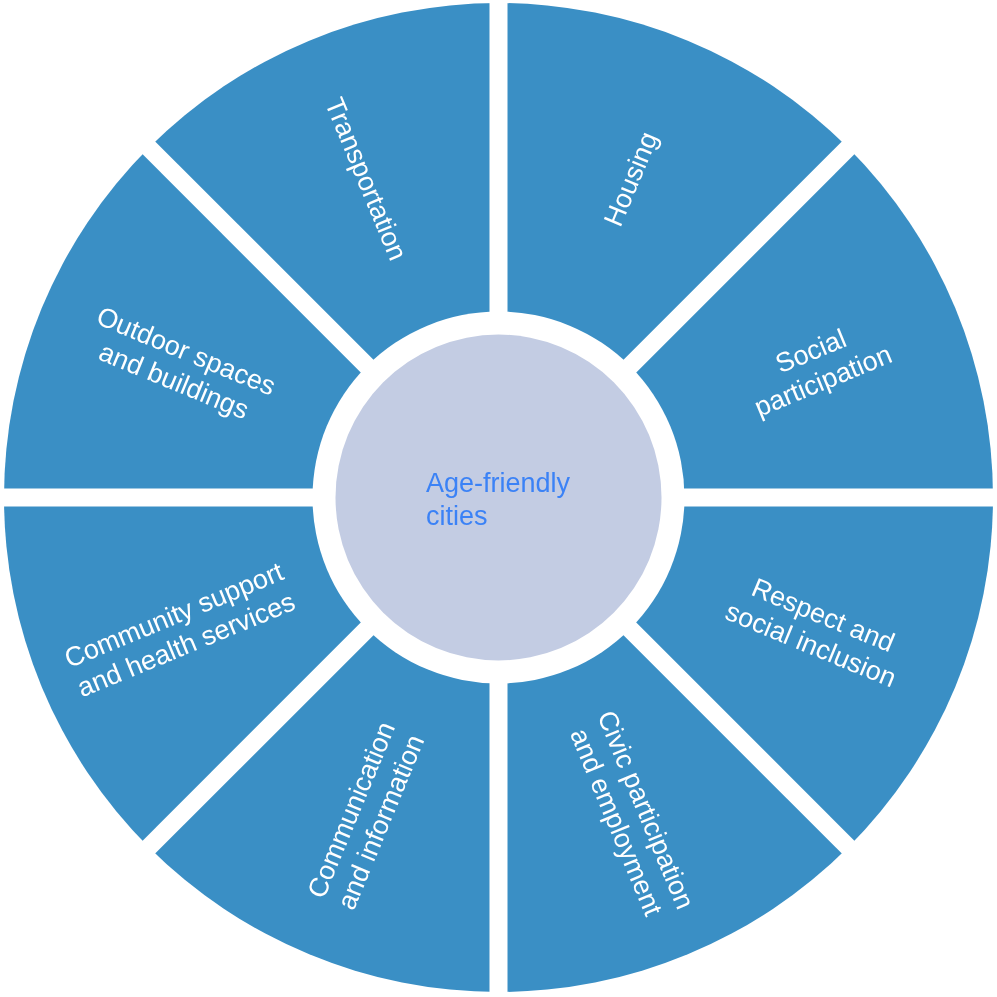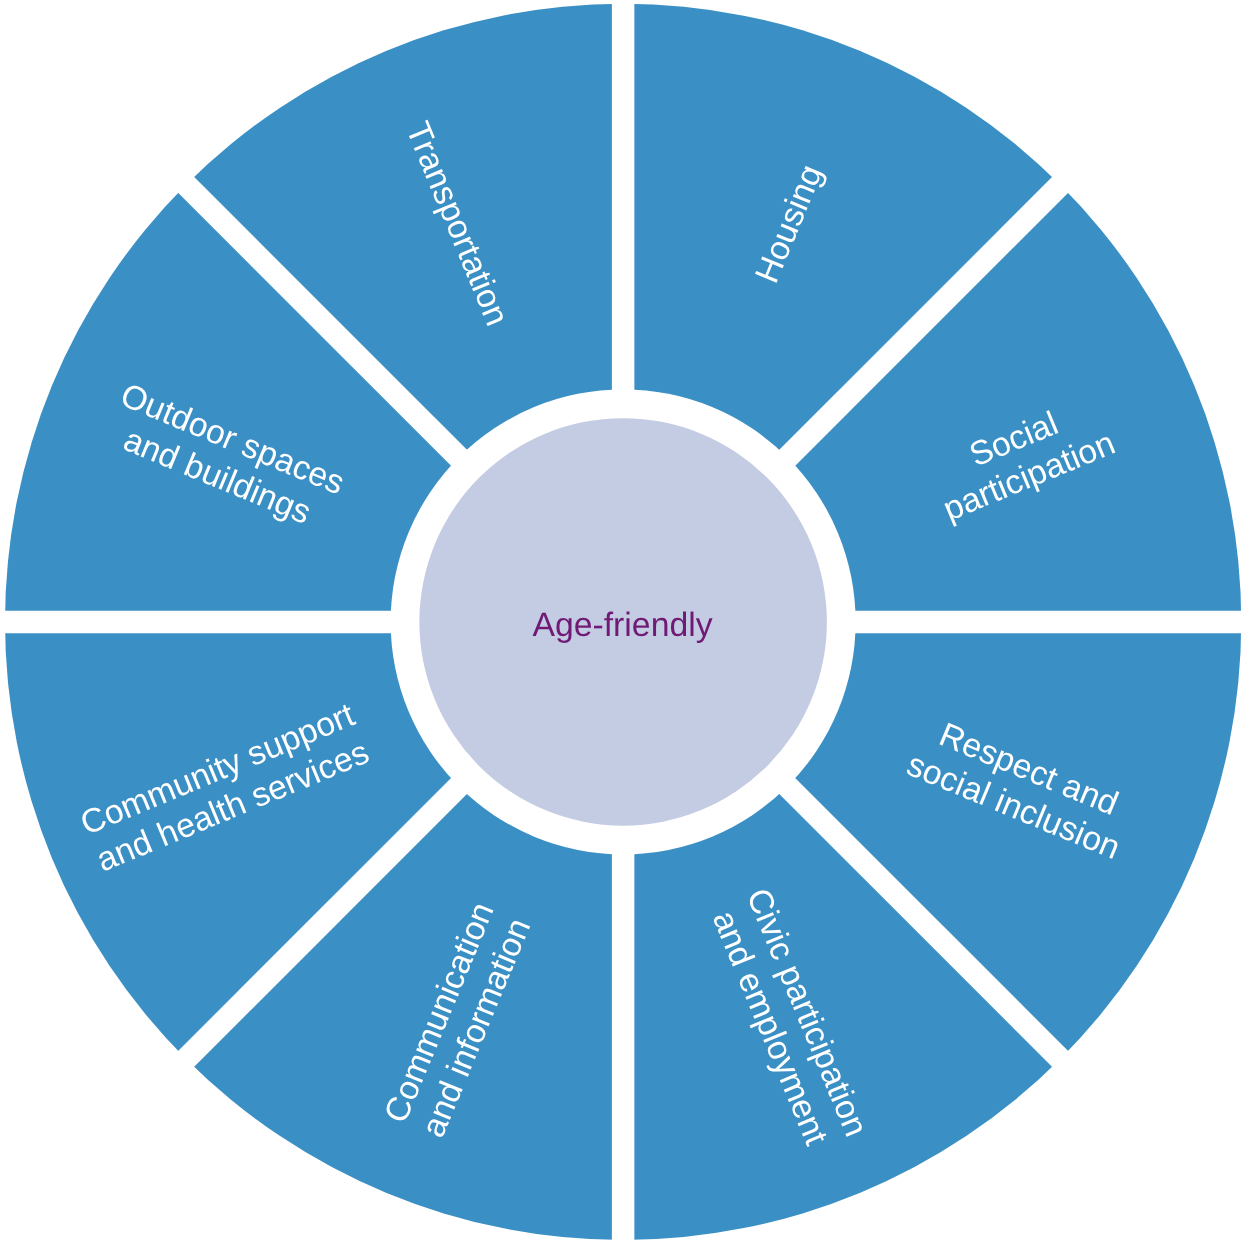--- a/index.html
+++ b/index.html
@@ -46,21 +46,21 @@
   .pos-communication  { left: 366px; top: 816px; transform: translate(-50%,-50%) rotate(-67.5deg); }
   .pos-community      { left: 180px; top: 630px; transform: translate(-50%,-50%) rotate(-22.5deg); }
   .pos-outdoor        { left: 180px; top: 366px; transform: translate(-50%,-50%) rotate(22.5deg); }
   .pos-transportation { left: 366px; top: 179px; transform: translate(-50%,-50%) rotate(67.5deg); }
   .hub-label {
     position: absolute;
     left: 498px;
     top: 500px;
     transform: translate(-50%, -50%);
     text-align: left;
-    color: #701a75;
+    color: #3b82f6;
     font-size: 27px;
     line-height: 33px;
     white-space: nowrap;
   }
   .hub-label .line { display: block; }
 </style>
 </head>
 <body>
 
 <div class="stage">
@@ -112,15 +112,16 @@
     <span class="line">Outdoor spaces</span>
     <span class="line">and buildings</span>
   </div>
 
   <div class="seg-label pos-transportation">
     <span class="line">Transportation</span>
   </div>
 
   <div class="hub-label">
     <span class="line">Age-friendly</span>
+    <span class="line">cities</span>
   </div>
 
 </div>
 
 </body></html>

